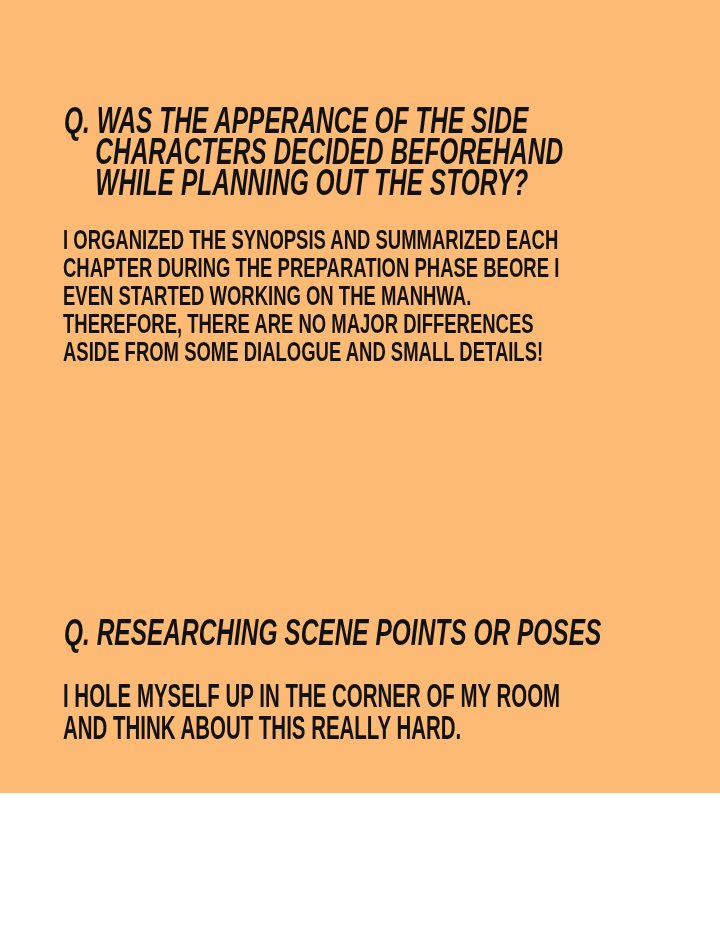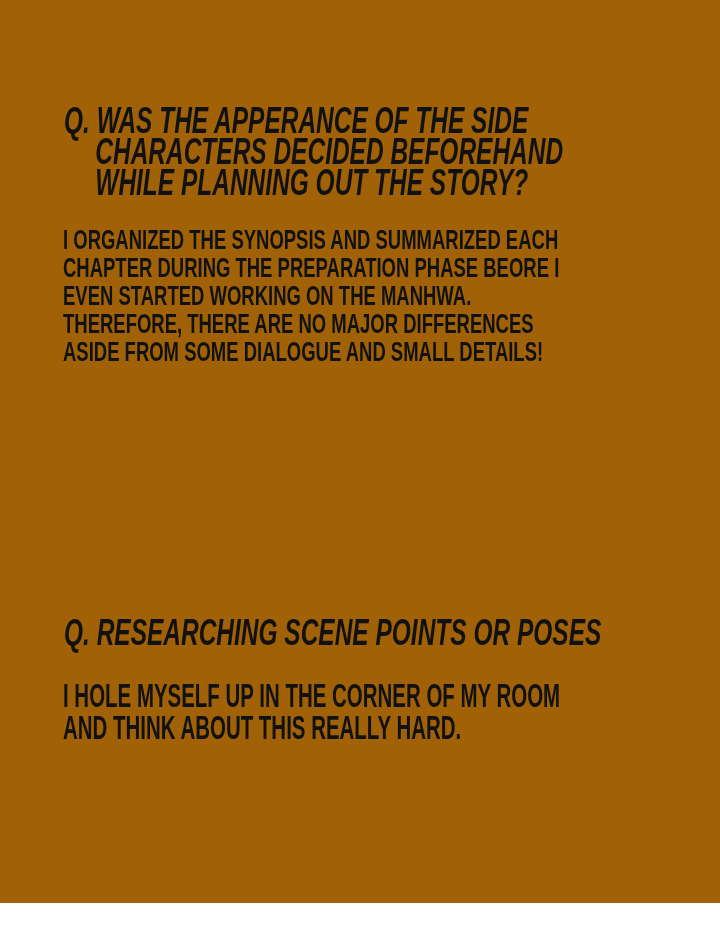--- a/index.html
+++ b/index.html
@@ -3,22 +3,22 @@
 <meta charset="utf-8">
 <style>
   html, body {
     margin: 0;
     padding: 0;
     background: #ffffff;
   }
   .page {
     position: relative;
     width: 720px;
-    height: 903px;
-    background: #a16207;
+    height: 793px;
+    background: #fdba74;
     overflow: hidden;
     font-family: "Liberation Sans", sans-serif;
     color: #111111;
   }
   .text-block {
     position: absolute;
     transform-origin: 0 0;
     white-space: pre-line;
     width: 1000px;
   }

